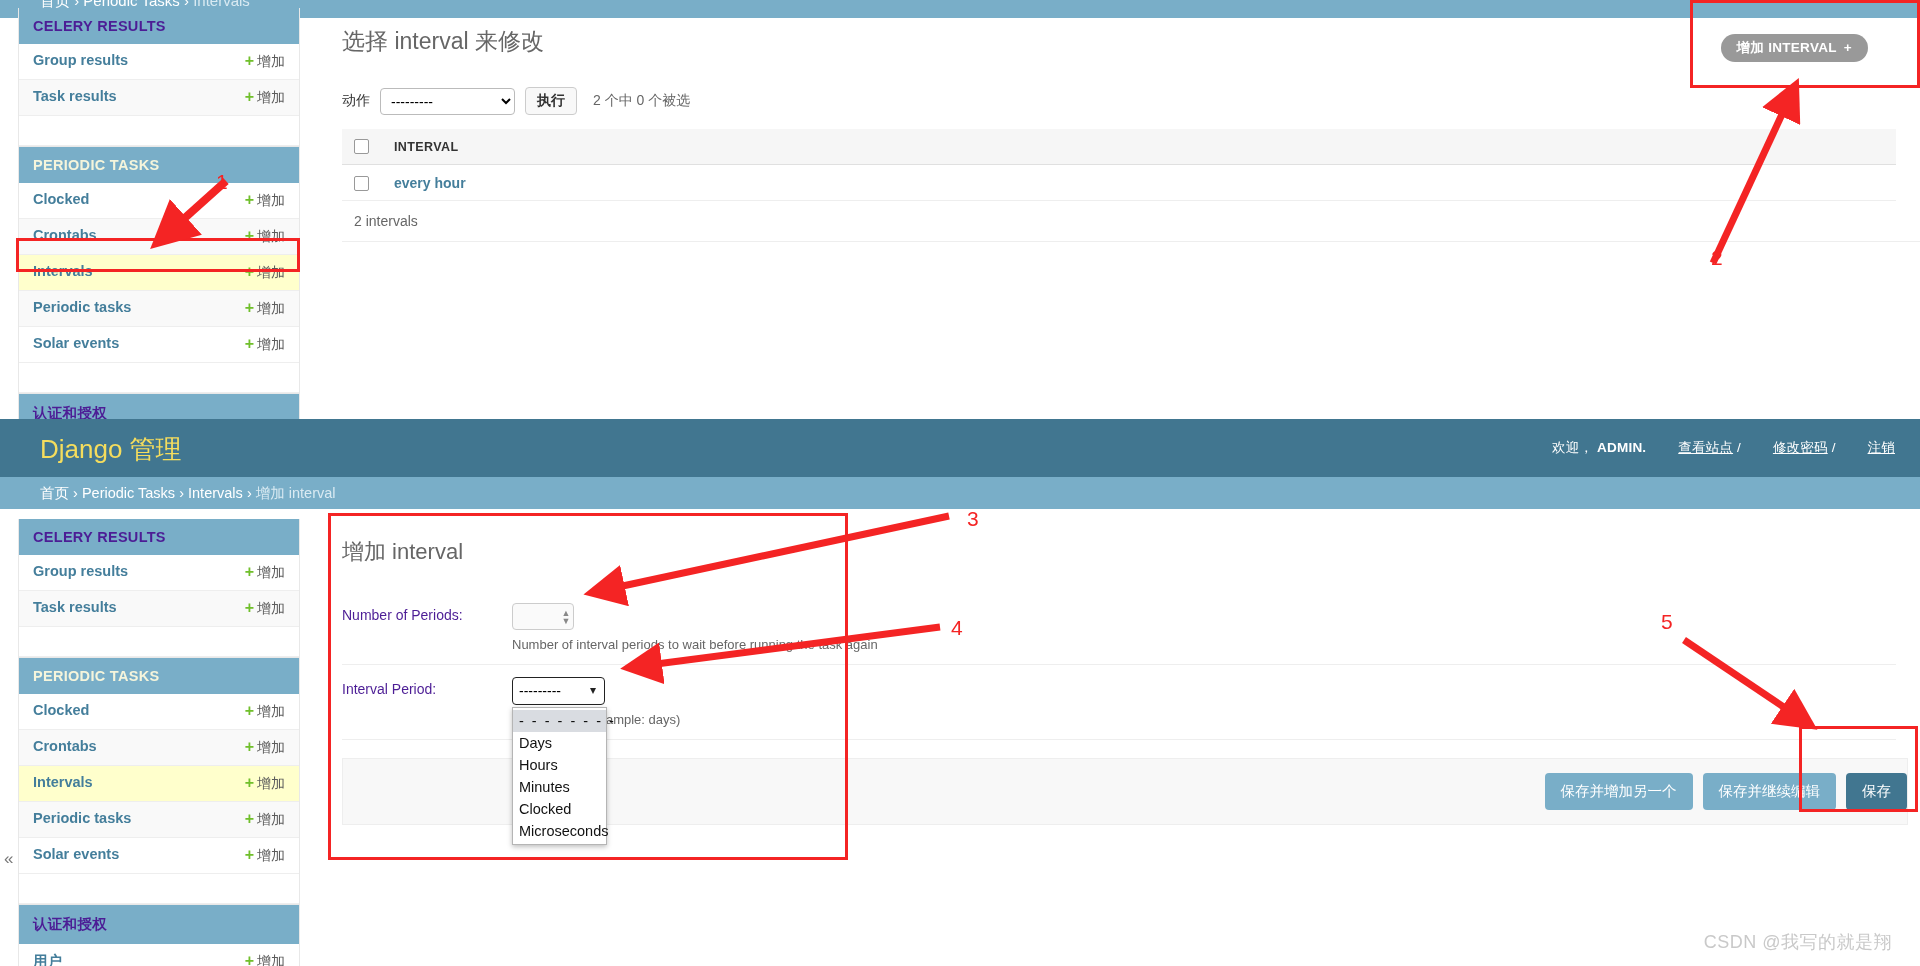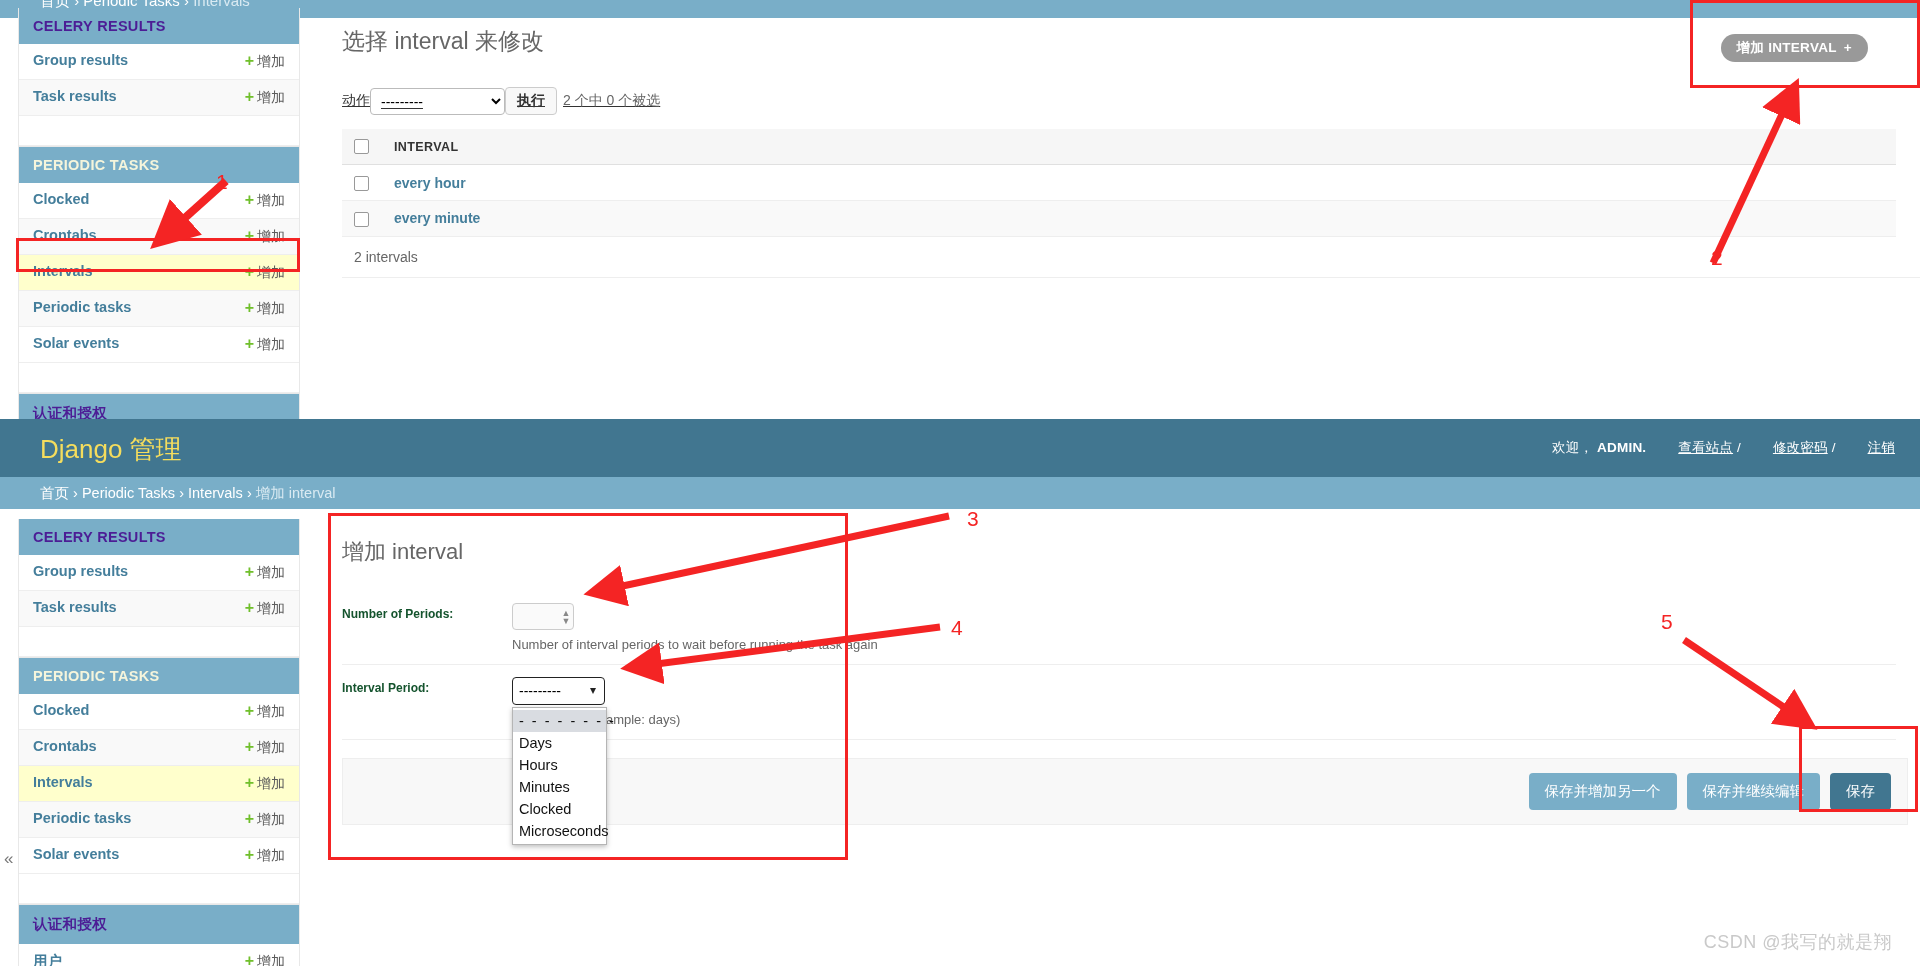--- a/index.html
+++ b/index.html
@@ -55,21 +55,21 @@
     position:absolute; right:52px; top:26px;
   }
   .addlink-btn {
     display:inline-block; background:#999; color:#fff; border-radius:16px;
     padding:5px 16px; font-size:13.5px; font-weight:bold; text-transform:uppercase;
     letter-spacing:.3px; text-decoration:none;
   }
   .addlink-btn .plus2 { font-weight:bold; margin-left:7px; }
 
   .actions-bar {
-    display:flex; align-items:center; gap:0; padding:4px 12px 14px 12px; font-size:14px;text-decoration:underline;
+    display:flex; align-items:center; gap:10px; padding:4px 12px 14px 12px; font-size:14px;
   }
   .actions-bar label { color:#333; }
   .actions-bar select {
     font-family:inherit; font-size:14px; padding:4px 6px; height:27px;
     border:1px solid #bbb; border-radius:4px; background:#fff; width:135px;
   }
   .go-btn {
     background:#f8f8f8; border:1px solid #ccc; border-radius:4px;
     padding:4px 11px; font-size:14px; font-weight:bold; color:#333; cursor:pointer;
     font-family:inherit;
@@ -123,21 +123,21 @@
   #bot-sidebar { position:absolute; left:18px; top:10px; width:282px; }
   #bot-main { position:absolute; left:330px; top:10px; right:0; }
 
   .form-title { font-size:22px; color:#666; font-weight:normal; margin:18px 0 24px 12px; }
   .module-form { margin-left:12px; margin-right:24px; }
   .form-row {
     padding:12px 0 12px 0; border-bottom:1px solid #eee; display:flex;
     align-items:flex-start;
   }
   .form-row .lbl {
-    width:170px; font-weight:bold; font-size:12px; color:#14532d; padding-top:4px;
+    width:170px; font-weight:normal; font-size:14px; color:#4c1d95; padding-top:4px;
   }
   .form-row .fld { position:relative; }
   .help { font-size:13px; color:#666; margin-top:7px; }
   input.numfld {
     width:62px; height:27px; border:1px solid #ccc; border-radius:4px;
     background:#fafafa; font-family:inherit; font-size:14px; padding:2px 6px;
   }
   .spin {
     position:absolute; left:47px; top:4px; width:14px; height:19px;
     display:flex; flex-direction:column; align-items:center; justify-content:center;
@@ -155,21 +155,21 @@
   .dropdown-open {
     position:absolute; left:0; top:30px; width:95px; background:#fff;
     border:1px solid #b5b5b5; box-shadow:0 2px 5px rgba(0,0,0,.25); z-index:40;
     padding:2px 0;
   }
   .dropdown-open .opt { padding:3px 6px; font-size:14.5px; color:#111; white-space:nowrap; }
   .dropdown-open .opt.sel { background:#d9dce1; letter-spacing:2px; }
 
   .submit-row {
     margin:18px 12px 0 12px; background:#f8f8f8; border:1px solid #eee;
-    padding:14px 16px; display:flex; justify-content:flex-end; gap:10px;
+    padding:14px 0; display:flex; justify-content:flex-end; gap:10px;
   }
   .btn {
     border:none; border-radius:4px; padding:9px 16px; font-size:14.5px;
     color:#fff; font-family:inherit; cursor:pointer;
   }
   .btn.secondary { background:#79aec8; }
   .btn.primary { background:#417690; }
 
   .collapse-toggle {
     position:absolute; left:4px; top:340px; color:#777; font-size:17px; cursor:pointer;
@@ -274,24 +274,20 @@
         <tr>
           <th class="col-cb"><span class="cb"></span></th>
           <th>INTERVAL</th>
         </tr>
       </thead>
       <tbody>
         <tr>
           <td class="col-cb"><span class="cb"></span></td>
           <td><a href="#">every hour</a></td>
         </tr>
-        <tr class="row2">
-          <td class="col-cb"><span class="cb"></span></td>
-          <td><a href="#">every minute</a></td>
-        </tr>
       </tbody>
     </table>
 
     <div class="paginator">2 intervals</div>
   </div>
 </div>
 
 <div id="panel-bottom">
 
   <div id="dj-header">

